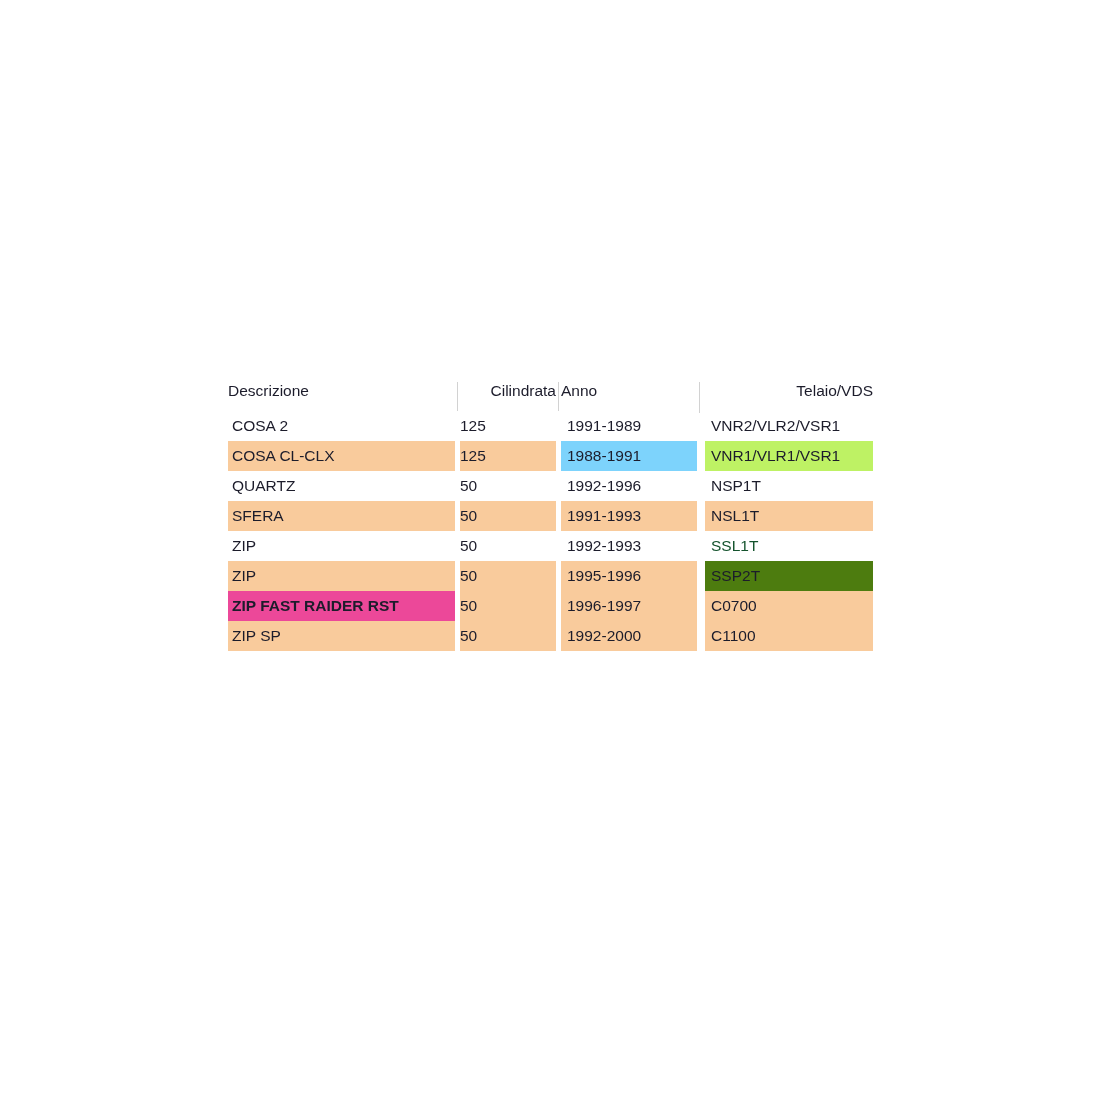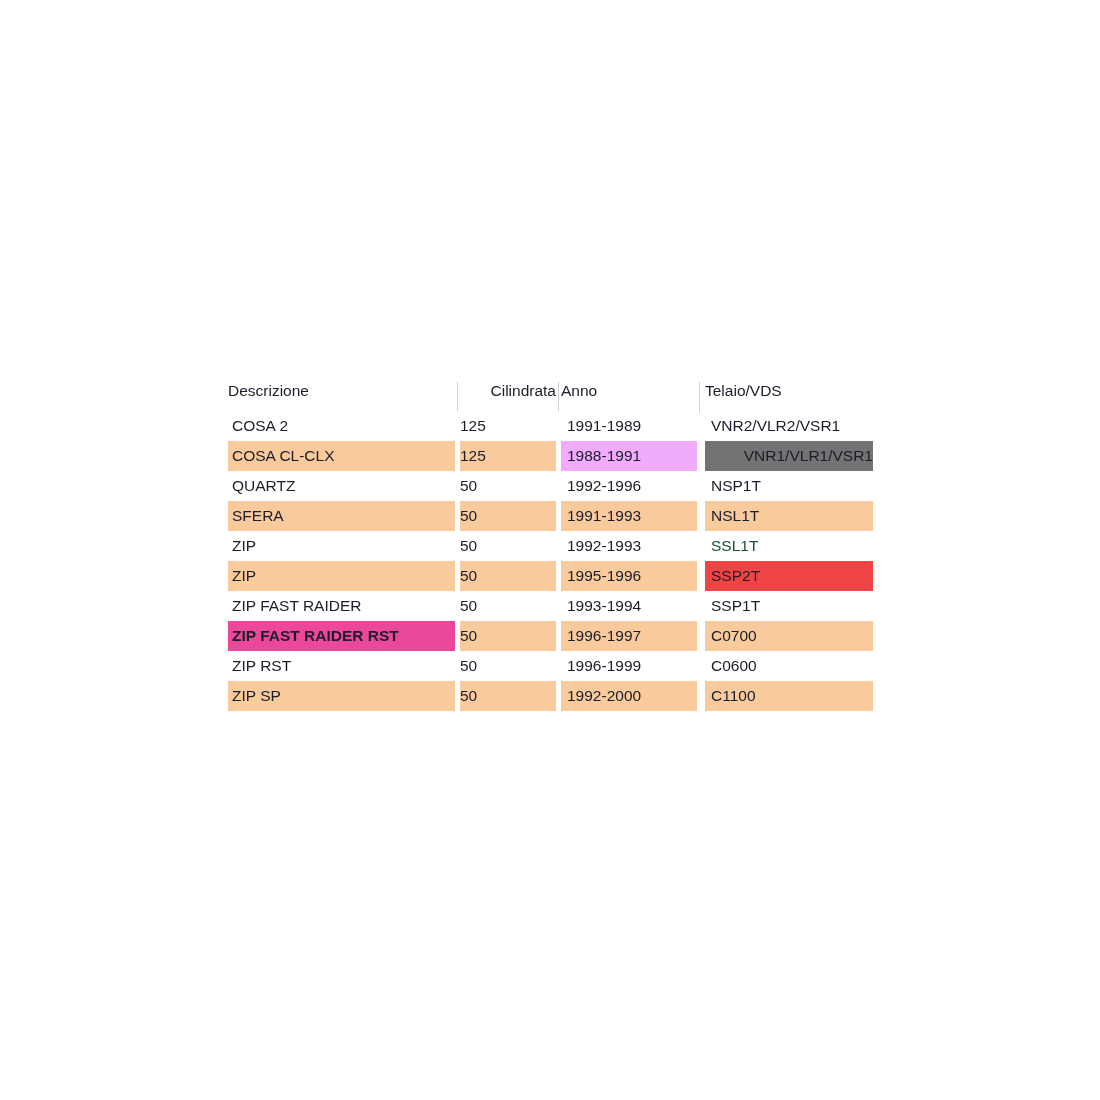--- a/index.html
+++ b/index.html
@@ -121,41 +121,41 @@
           <span class="rule" style="background: rgb(210, 210, 210);"></span>
         </th>
         <th class="num" style="color: rgb(28, 28, 43);">Cilindrata</th>
         <th class="sep-col" style="color: rgb(28, 28, 43);">
           <span class="rule" style="background: rgb(210, 210, 210);"></span>
         </th>
         <th style="color: rgb(28, 28, 43);">Anno</th>
         <th class="sep-col" style="color: rgb(28, 28, 43);">
           <span class="rule tall" style="background: rgb(210, 210, 210);"></span>
         </th>
-        <th style="color: rgb(28, 28, 43);">Telaio/VDS</th>
+        <th style="color: rgb(28, 28, 43); text-align: right;">Telaio/VDS</th>
       </tr>
     </thead>
     <tbody id="table-body">
         <tr>
           <td class="desc" style="color: rgb(28, 28, 43);">COSA 2</td>
           <td class="spacer" style="color: rgb(28, 28, 43);"></td>
           <td class="num" style="color: rgb(28, 28, 43);">125</td>
           <td class="spacer" style="color: rgb(28, 28, 43);"></td>
           <td class="anno" style="color: rgb(28, 28, 43);">1991-1989</td>
           <td class="spacer" style="color: rgb(28, 28, 43);"></td>
           <td class="telaio" style="color: rgb(28, 28, 43);">VNR2/VLR2/VSR1</td>
         </tr>
         <tr class="hl">
           <td class="desc" style="background: rgb(249, 203, 156); color: rgb(28, 28, 43);">COSA CL-CLX</td>
           <td class="spacer" style="color: rgb(28, 28, 43);"></td>
           <td class="num" style="background: rgb(249, 203, 156); color: rgb(28, 28, 43);">125</td>
           <td class="spacer" style="color: rgb(28, 28, 43);"></td>
-          <td class="anno" style="background: #f0abfc; color: rgb(28, 28, 43); margin-left: 23px;">1988-1991</td>
-          <td class="spacer" style="color: rgb(28, 28, 43);"></td>
-          <td class="telaio" style="background: #737373; color: rgb(28, 28, 43); text-align: right;">VNR1/VLR1/VSR1</td>
+          <td class="anno" style="background: #7dd3fc; color: rgb(28, 28, 43); margin-left: 23px;">1988-1991</td>
+          <td class="spacer" style="color: rgb(28, 28, 43);"></td>
+          <td class="telaio" style="background: #bef264; color: rgb(28, 28, 43);">VNR1/VLR1/VSR1</td>
         </tr>
         <tr>
           <td class="desc" style="color: rgb(28, 28, 43); margin-left: 15px;">QUARTZ</td>
           <td class="spacer" style="color: rgb(28, 28, 43);"></td>
           <td class="num" style="color: rgb(28, 28, 43);">50</td>
           <td class="spacer" style="color: rgb(28, 28, 43);"></td>
           <td class="anno" style="color: rgb(28, 28, 43);">1992-1996</td>
           <td class="spacer" style="color: rgb(28, 28, 43);"></td>
           <td class="telaio" style="color: rgb(28, 28, 43);">NSP1T</td>
         </tr>
@@ -177,48 +177,30 @@
           <td class="spacer" style="color: rgb(28, 28, 43);"></td>
           <td class="telaio" style="color: #14532d;">SSL1T</td>
         </tr>
         <tr class="hl">
           <td class="desc" style="background: rgb(249, 203, 156); color: rgb(28, 28, 43);">ZIP</td>
           <td class="spacer" style="color: rgb(28, 28, 43);"></td>
           <td class="num" style="background: rgb(249, 203, 156); color: rgb(28, 28, 43);">50</td>
           <td class="spacer" style="color: rgb(28, 28, 43);"></td>
           <td class="anno" style="background: rgb(249, 203, 156); color: rgb(28, 28, 43);">1995-1996</td>
           <td class="spacer" style="color: rgb(28, 28, 43);"></td>
-          <td class="telaio" style="background: #ef4444; color: rgb(28, 28, 43); margin-top: 14px;">SSP2T</td>
-        </tr>
-        <tr>
-          <td class="desc" style="color: rgb(28, 28, 43);">ZIP FAST RAIDER</td>
-          <td class="spacer" style="color: rgb(28, 28, 43);"></td>
-          <td class="num" style="color: rgb(28, 28, 43);">50</td>
-          <td class="spacer" style="color: rgb(28, 28, 43);"></td>
-          <td class="anno" style="color: rgb(28, 28, 43);">1993-1994</td>
-          <td class="spacer" style="color: rgb(28, 28, 43);"></td>
-          <td class="telaio" style="color: rgb(28, 28, 43);">SSP1T</td>
+          <td class="telaio" style="background: #4d7c0f; color: rgb(28, 28, 43); margin-top: 14px;">SSP2T</td>
         </tr>
         <tr class="hl">
           <td class="desc" style="background: #ec4899; color: rgb(28, 28, 43); font-weight: bold;">ZIP FAST RAIDER RST</td>
           <td class="spacer" style="color: rgb(28, 28, 43);"></td>
           <td class="num" style="background: rgb(249, 203, 156); color: rgb(28, 28, 43);">50</td>
           <td class="spacer" style="color: rgb(28, 28, 43);"></td>
           <td class="anno" style="background: rgb(249, 203, 156); color: rgb(28, 28, 43);">1996-1997</td>
           <td class="spacer" style="color: rgb(28, 28, 43);"></td>
           <td class="telaio" style="background: rgb(249, 203, 156); color: rgb(28, 28, 43); margin-left: 19px;">C0700</td>
-        </tr>
-        <tr>
-          <td class="desc" style="color: rgb(28, 28, 43);">ZIP RST</td>
-          <td class="spacer" style="color: rgb(28, 28, 43);"></td>
-          <td class="num" style="color: rgb(28, 28, 43);">50</td>
-          <td class="spacer" style="color: rgb(28, 28, 43);"></td>
-          <td class="anno" style="color: rgb(28, 28, 43);">1996-1999</td>
-          <td class="spacer" style="color: rgb(28, 28, 43);"></td>
-          <td class="telaio" style="color: rgb(28, 28, 43);">C0600</td>
         </tr>
         <tr class="hl">
           <td class="desc" style="background: rgb(249, 203, 156); color: rgb(28, 28, 43);">ZIP SP</td>
           <td class="spacer" style="color: rgb(28, 28, 43);"></td>
           <td class="num" style="background: rgb(249, 203, 156); color: rgb(28, 28, 43);">50</td>
           <td class="spacer" style="color: rgb(28, 28, 43);"></td>
           <td class="anno" style="background: rgb(249, 203, 156); color: rgb(28, 28, 43);">1992-2000</td>
           <td class="spacer" style="color: rgb(28, 28, 43);"></td>
           <td class="telaio" style="background: rgb(249, 203, 156); color: rgb(28, 28, 43);">C1100</td>
         </tr>

